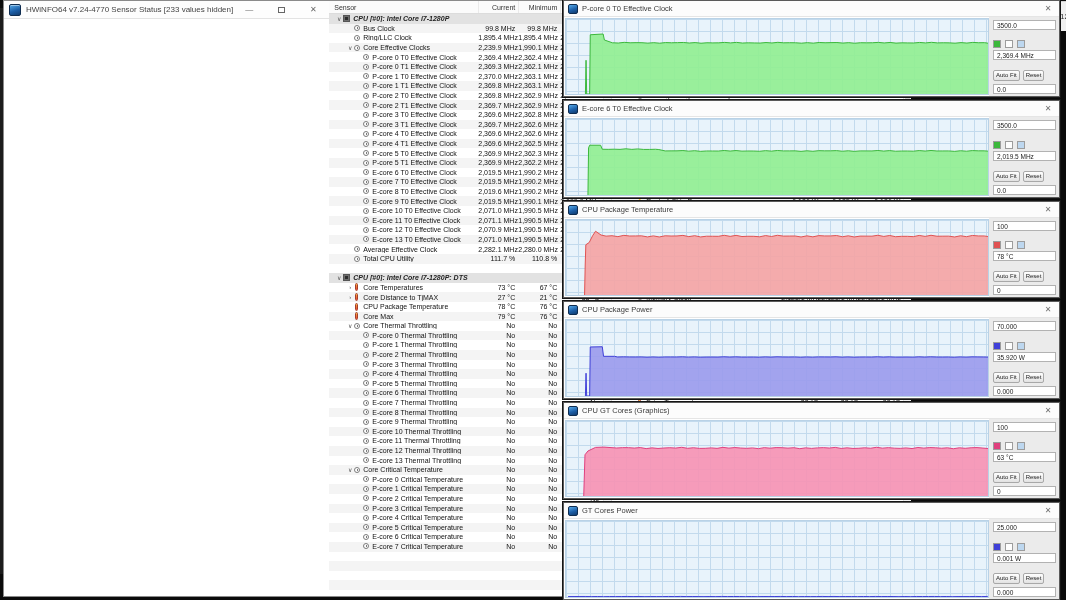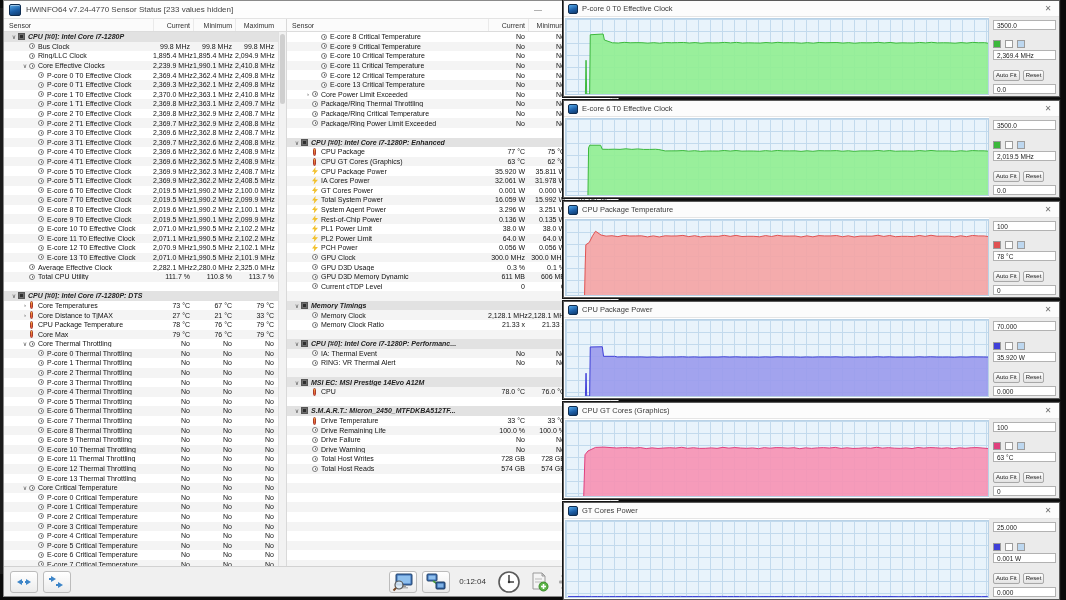--- a/index.html
+++ b/index.html
@@ -2,21 +2,21 @@
 <html><head>
 <meta charset="utf-8">
 <style>
   html,body{margin:0;padding:0;width:1066px;height:600px;overflow:hidden;background:#0b0b0b;
     font-family:"Liberation Sans",sans-serif;-webkit-font-smoothing:antialiased;}
   *{box-sizing:border-box;}
 
   
   .edge-strip{position:absolute;left:0;top:8px;width:3px;height:566px;background:#1c1c1c;}
   .main-win{position:absolute;left:3px;top:0;width:616px;height:597px;background:#fff;
-    border:1px solid #8a8a8a;display:flex;flex-direction:column;}
+    border:1px solid #8a8a8a;display:flex;flex-direction:row;}
   .titlebar{height:18px;flex:none;display:flex;align-items:center;background:#fdfdfd;
     border-bottom:1px solid #e3e3e3;padding-left:5px;}
   .app-ico{width:12px;height:12px;flex:none;border-radius:2px;margin-right:5px;
     background:linear-gradient(160deg,#57aae8 0%,#1c5fa8 55%,#123c6e 100%);
     border:1px solid #0e2c50;box-shadow:inset 0 1px 0 rgba(255,255,255,.45);}
   .title-txt{font-size:8px;color:#444;white-space:nowrap;}
   .win-ctrls{margin-left:auto;display:flex;height:100%;}
   .win-ctrls span{width:32px;height:100%;display:flex;align-items:center;justify-content:center;
     font-size:8px;color:#666;}
   .wc-max i{display:block;width:7px;height:6px;border:1px solid #666;}

